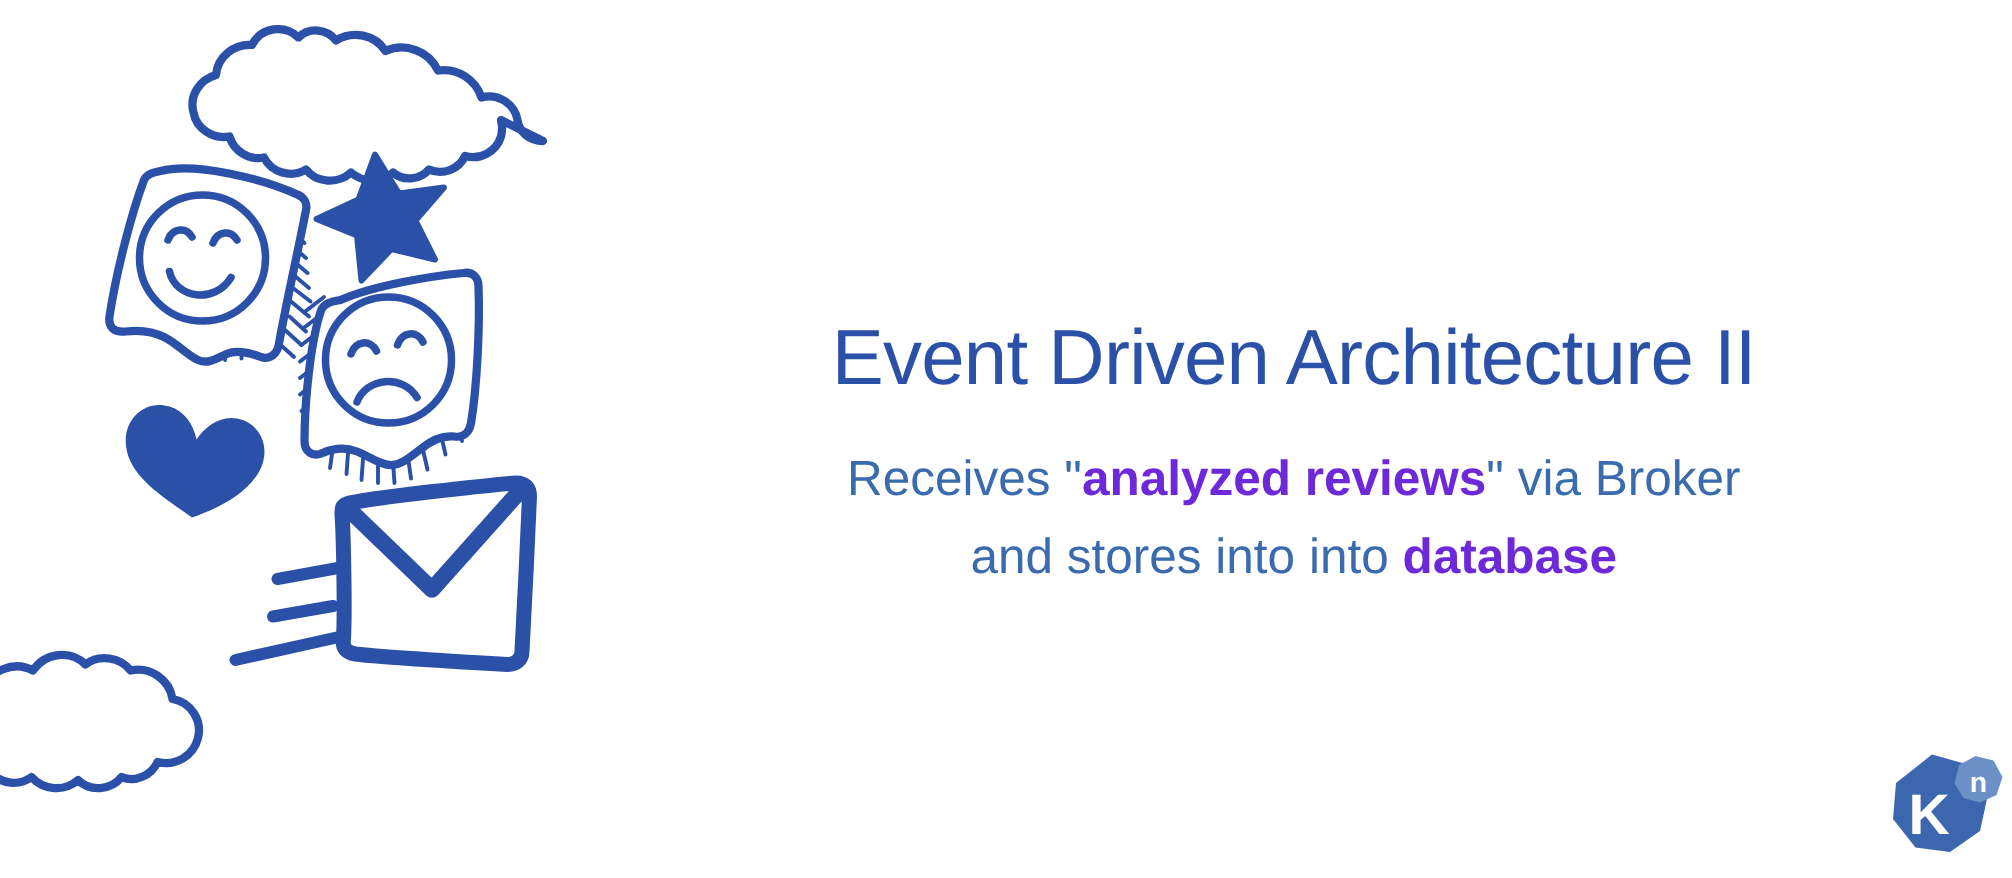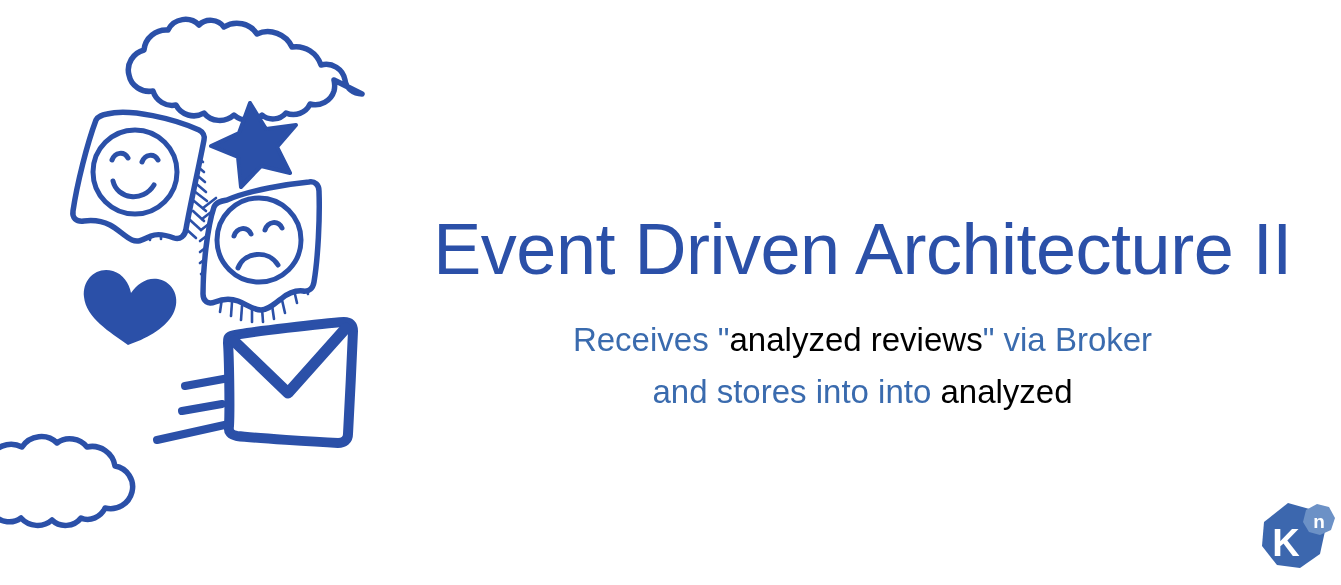--- a/index.html
+++ b/index.html
@@ -30,41 +30,41 @@
 
   
   #text-block {
     position: absolute;
     left: 390px;
     top: 212px;
     width: 945px;
     text-align: center;
   }
   #page-title {
-    font-size: 72px;
+    font-size: 52px;
     font-weight: 400;
     line-height: 1.05;
     color: #2B50A8;
     letter-spacing: -0.5px;
     margin: 0;
     white-space: nowrap;
   }
   #subtitle {
     margin-top: 26px;
     font-size: 33px;
     line-height: 1.58;
     color: #3A6BAE;
     font-weight: 400;
   }
   .sub-line {
     display: block;
   }
   .sub-strong {
-    font-weight: 400;
-    color: #000000;
+    font-weight: 700;
+    color: #6d28d9;
   }
 
   
   #logo {
     position: absolute;
     left: 1252px;
     top: 498px;
     width: 86px;
     height: 80px;
   }
@@ -261,21 +261,21 @@
       </g>
     </g>
   </svg>
 
   <div id="text-block">
     <h1 id="page-title">Event Driven Architecture II</h1>
 
     <div id="subtitle">
       <span class="sub-line"><span>Receives "</span><span class="sub-strong">analyzed reviews</span><span>" via Broker</span></span>
 
-      <span class="sub-line"><span>and stores into into </span><span class="sub-strong">analyzed</span></span>
+      <span class="sub-line"><span>and stores into into </span><span class="sub-strong">database</span></span>
     </div>
   </div>
 
   <svg id="logo" viewBox="0 0 86 80" width="86" height="80" xmlns="http://www.w3.org/2000/svg">
 
     <path d="M36 5 L61 12 L73 33 L68 56 L48 70 L25 67 L10 48 L12 24 Z" fill="#3C67AE"></path>
 
     <path d="M65 6 L77 9 L83 20 L79 32 L68 37 L57 34 L51 24 L54 12 Z" fill="#6C91C6"></path>
 
     <text x="34" y="58" text-anchor="middle" font-family="'Liberation Sans', sans-serif" font-size="38" font-weight="700" fill="#ffffff">K</text>

